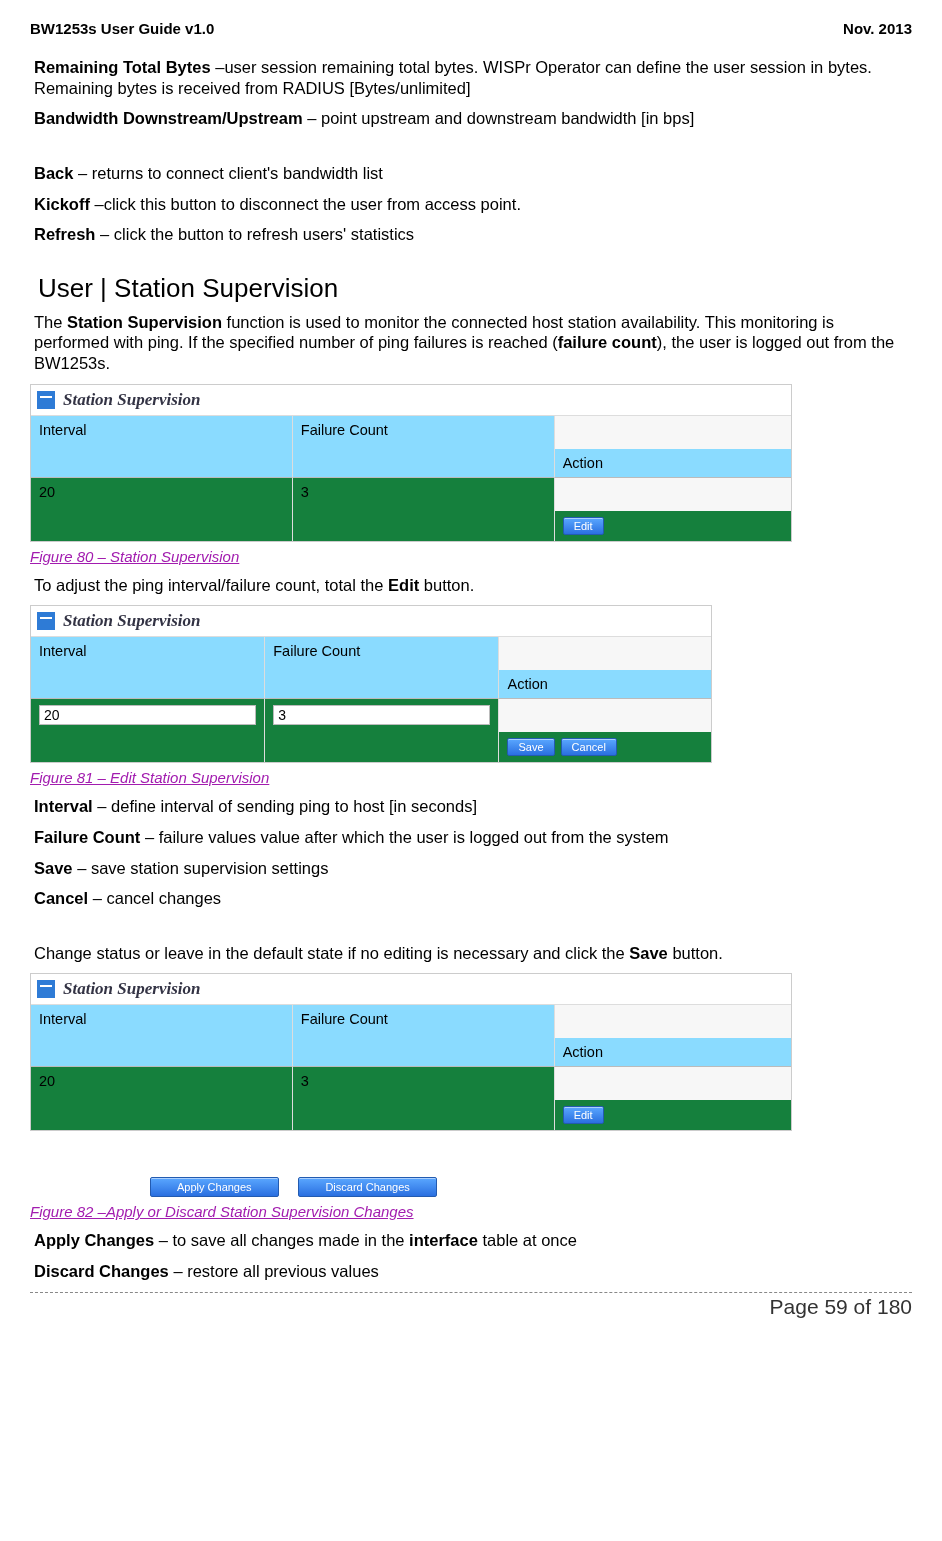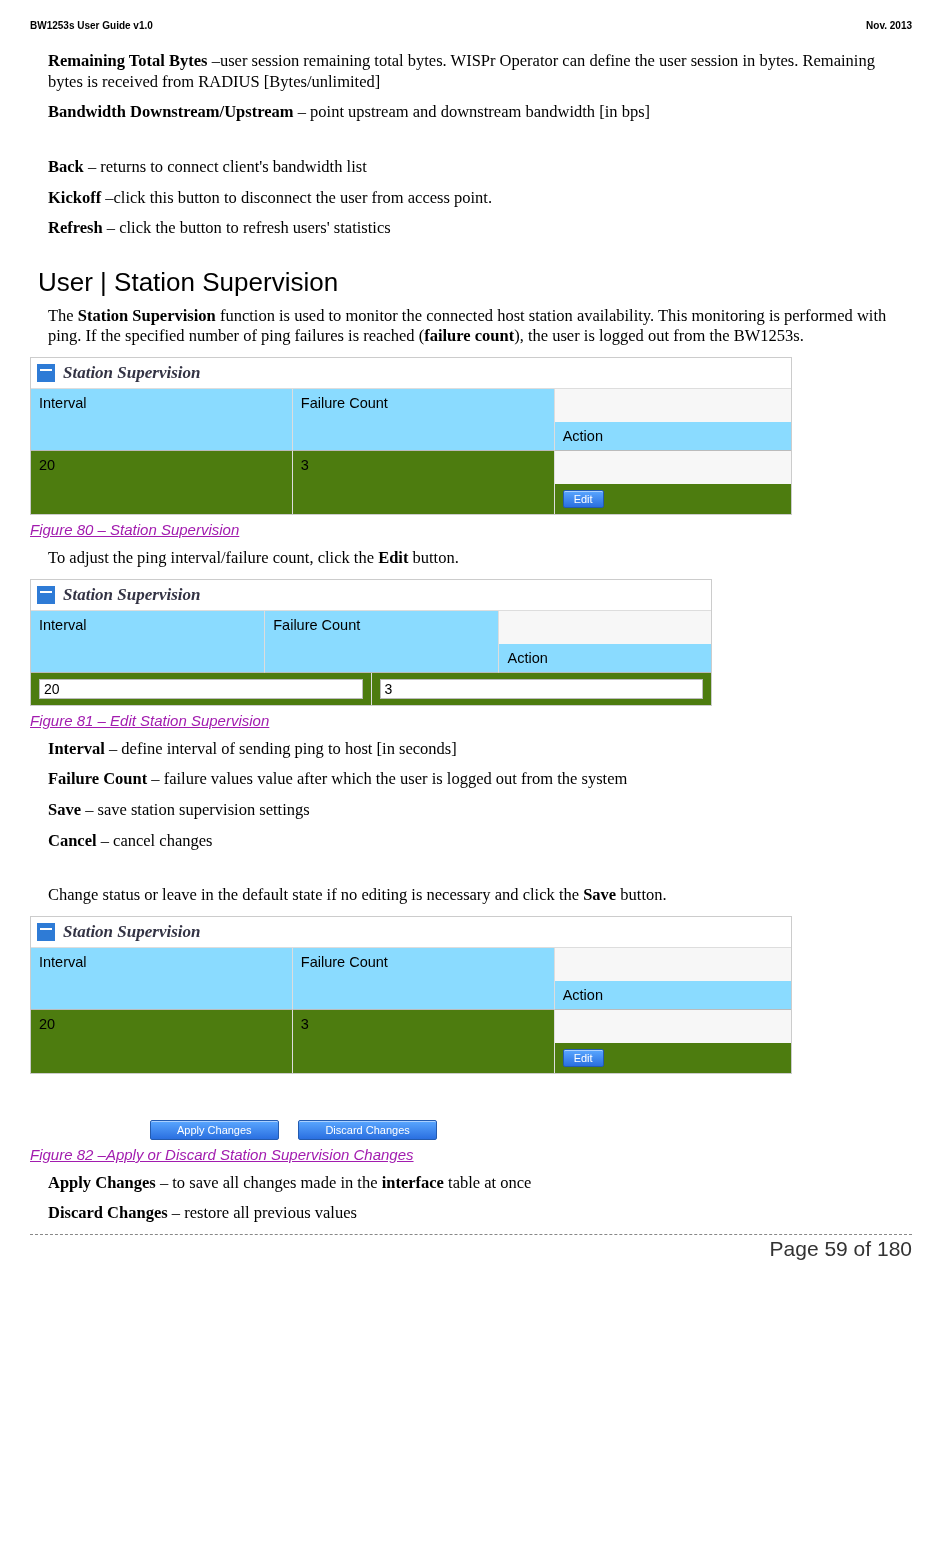--- a/index.html
+++ b/index.html
@@ -5,29 +5,28 @@
   body {
     font-family: Arial, Helvetica, sans-serif;
     margin: 0;
     padding: 20px 30px 10px 30px;
     width: 882px;
     color: #000;
   }
   .header-row {
     display: flex;
     justify-content: space-between;
-    font-size: 10px;
+    font-size: 15px;
     font-weight: bold;
     margin-bottom: 20px;
   }
   .para {
     font-size: 16.5px;
-    margin: 6px 0 10px 18px;
+    margin: 6px 0 10px 4px;
     line-height: 1.25;
-    font-family: Liberation Serif, serif;
   }
   .def-term { font-weight: bold; }
   h2.section-title {
     font-size: 26px;
     font-weight: normal;
     margin: 28px 0 8px 8px;
   }
   .caption {
     font-style: italic;
     font-size: 15px;
@@ -69,21 +68,21 @@
     font-size: 17px;
     color: #334;
   }
   .panel-row { display: flex; }
   .panel-row.head .cell { background: #8adbff; border-bottom: 1px solid #bbb; }
   .cell {
     flex: 1;
     padding: 6px 8px;
     font-size: 14.5px;
     border-right: 1px solid #ddd;
-    background: #4d7c0f;
+    background: #15803d;
   }
   .cell:last-child { border-right: none; }
   .cell.action { flex: 0.9; margin-top: 33px; }
   .btn3d {
     display: inline-block;
     font-family: Tahoma, Verdana, sans-serif;
     font-size: 11px;
     color: #fff;
     background: linear-gradient(#5aa7ff, #2a6fe0);
     border: 1px solid #235bb0;
@@ -166,40 +165,44 @@
     <div class="cell">20</div>
     <div class="cell">3</div>
     <div class="cell action">
       <span class="btn3d">Edit</span>
     </div>
   </div>
 </div>
 <p class="caption">Figure 80 – Station Supervision</p>
 
 <p class="para">
-  <span>To adjust the ping interval/failure count, click the </span><span class="def-term">Edit</span><span> button.</span>
+  <span>To adjust the ping interval/failure count, total the </span><span class="def-term">Edit</span><span> button.</span>
 </p>
 
 
 <div class="panel" style="width:680px">
   <div class="panel-title-bar">
     <span class="panel-icon"></span>
     <span class="panel-title">Station Supervision</span>
   </div>
   <div class="panel-row head">
     <div class="cell">Interval</div>
     <div class="cell">Failure Count</div>
     <div class="cell action">Action</div>
   </div>
   <div class="panel-row">
     <div class="cell input-cell">
       <input type="text" value="20" style="">
     </div>
     <div class="cell input-cell">
       <input type="text" value="3" style="">
+    </div>
+    <div class="cell action">
+      <span class="btn3d">Save</span>
+      <span class="btn3d">Cancel</span>
     </div>
   </div>
 </div>
 <p class="caption">Figure 81 – Edit Station Supervision</p>
 
 <p class="para">
   <span class="def-term">Interval</span><span> – define interval of sending ping to host [in seconds]</span>
 </p>
 <p class="para">
   <span class="def-term">Failure Count</span><span> – failure values value after which the user is logged out from the system</span>

